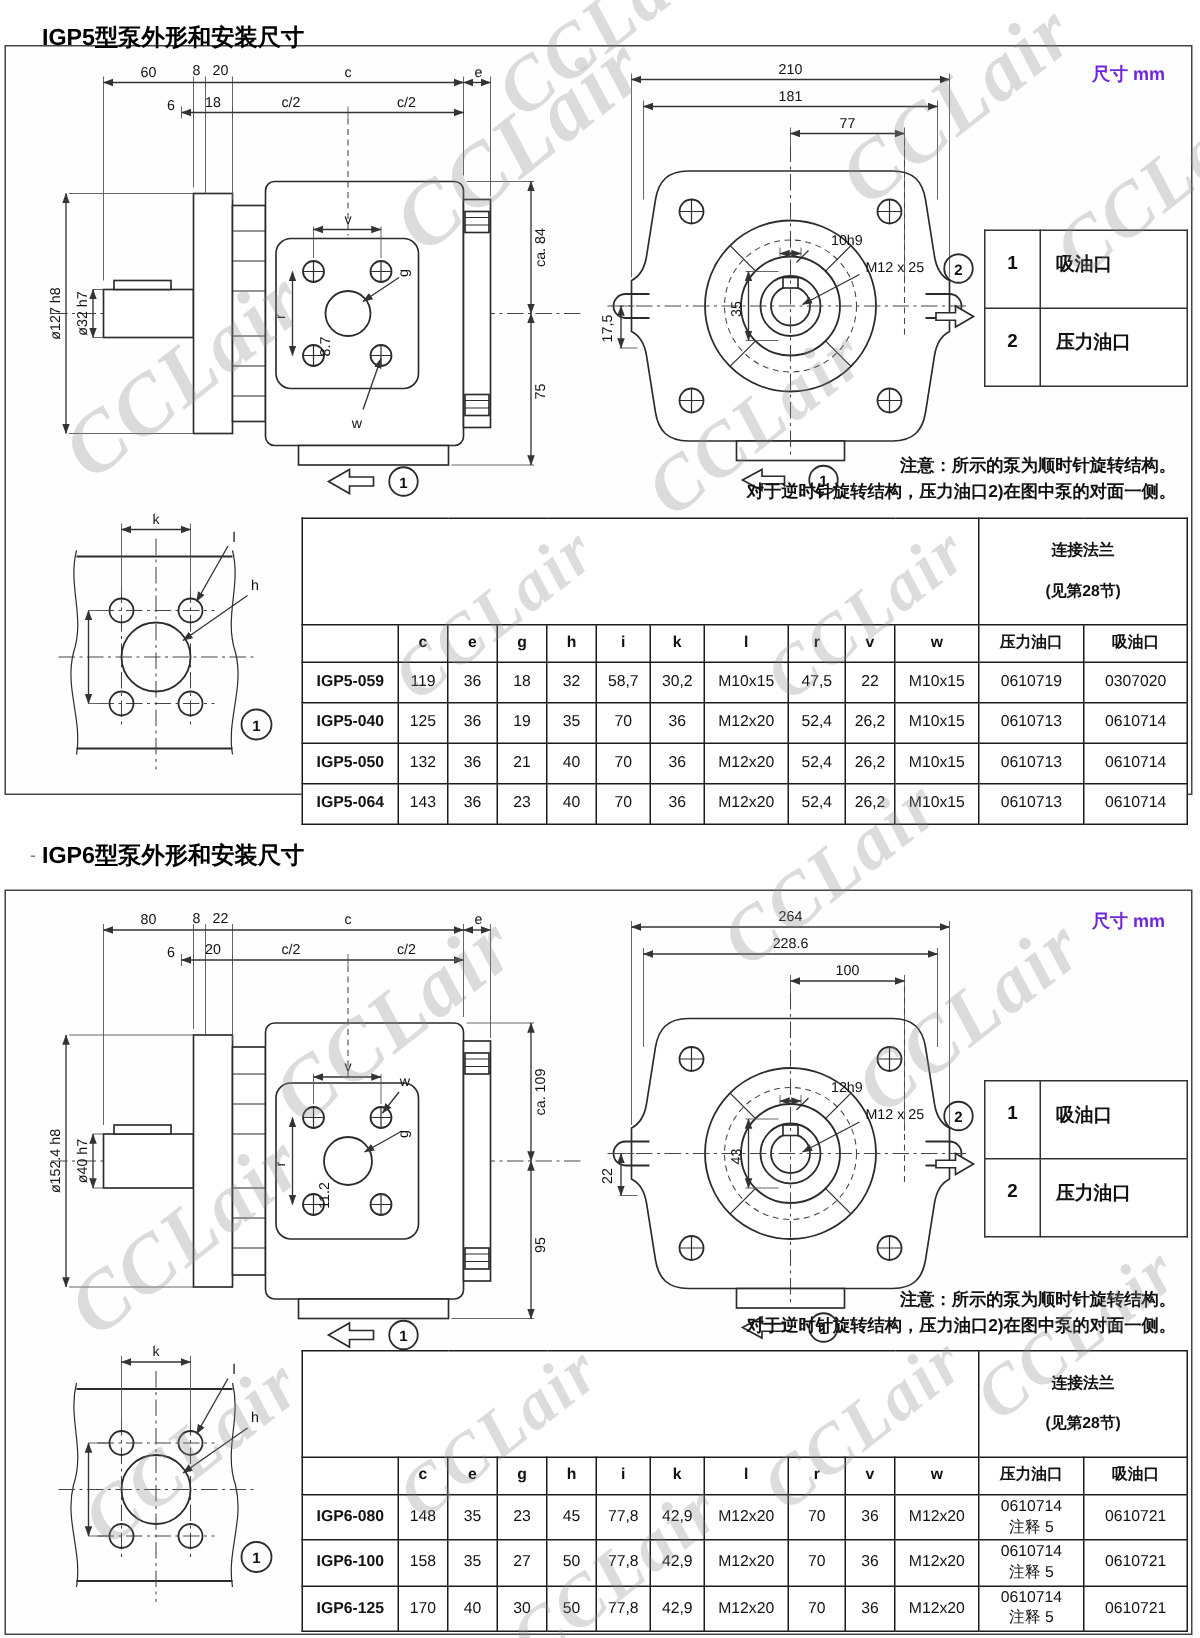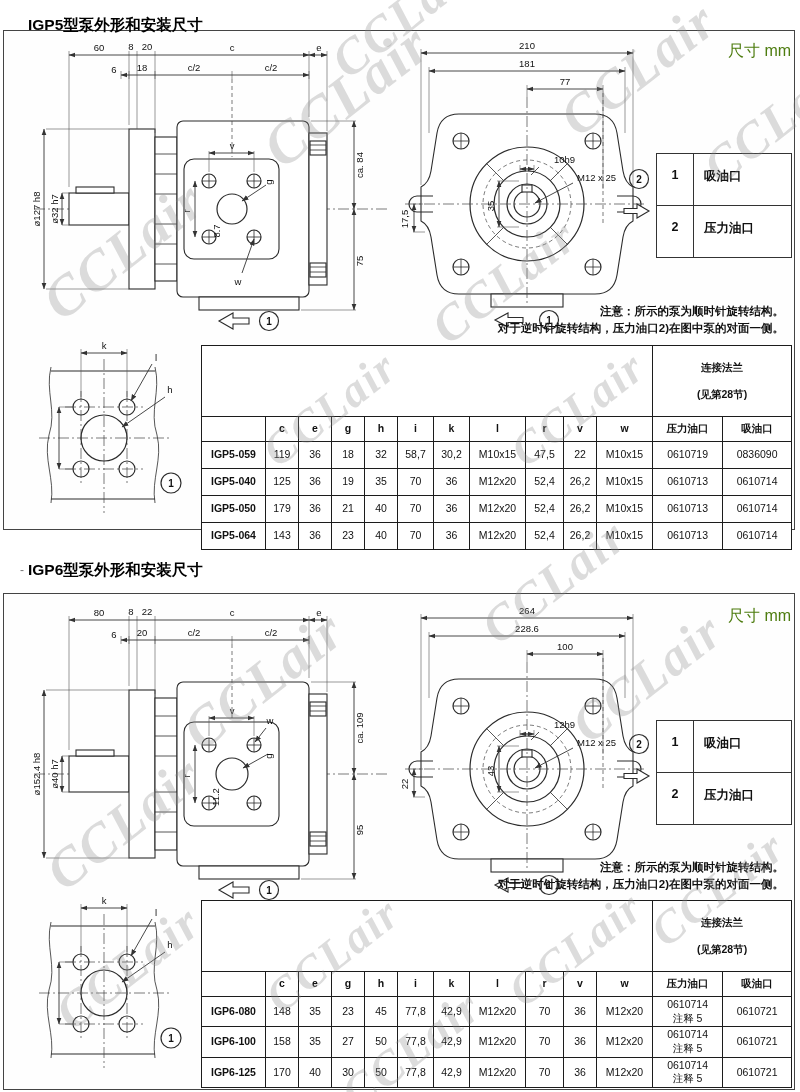--- a/index.html
+++ b/index.html
@@ -5,21 +5,21 @@
   html,body{margin:0;padding:0;background:#e8e8e8;}
   .page{position:relative;width:800px;height:1092px;background:#ffffff;overflow:hidden;
         font-family:"Liberation Sans",sans-serif;color:#111;}
   .wm{position:absolute;transform:rotate(-38deg);font-family:"Liberation Serif",serif;
       font-style:italic;font-weight:bold;color:rgba(140,140,140,.30);letter-spacing:2px;
       pointer-events:none;z-index:6;white-space:nowrap;}
   .sec-title{position:absolute;font-size:15.5px;font-weight:bold;color:#000;z-index:3;}
   .bullet{position:absolute;font-size:12px;color:#777;z-index:3;}
   .frame{position:absolute;left:3px;width:790px;border:1.6px solid #444;background:#fefefe;z-index:1;}
   .frame > *{position:absolute;}
-  .unit{font-size:16px;font-weight:normal;color:#4d7c0f;}
+  .unit{font-size:12px;font-weight:bold;color:#6d28d9;}
   .notes{text-align:right;font-size:11.5px;font-weight:bold;line-height:1.5;color:#111;white-space:nowrap;}
 
   
   table.legend{border-collapse:collapse;background:#fff;}
   table.legend td{border:1.4px solid #333;font-size:12.5px;font-weight:bold;color:#111;}
   td.ln-num{width:34px;text-align:center;}
   td.ln-lab{width:86px;padding-left:10px;vertical-align:middle;}
   table.legend tr{height:52px;}
   table.legend td{vertical-align:top;padding-top:14px;}
   td.ln-num{padding-top:14px;text-align:center;}
@@ -302,40 +302,40 @@
             <td>36</td>
             <td>18</td>
             <td>32</td>
             <td>58,7</td>
             <td>30,2</td>
             <td>M10x15</td>
             <td>47,5</td>
             <td>22</td>
             <td>M10x15</td>
             <td>0610719</td>
-            <td>0836090</td>
+            <td>0307020</td>
           </tr>
           <tr>
             <td class="model">IGP5-040</td>
             <td>125</td>
             <td>36</td>
             <td>19</td>
             <td>35</td>
             <td>70</td>
             <td>36</td>
             <td>M12x20</td>
             <td>52,4</td>
             <td>26,2</td>
             <td>M10x15</td>
             <td>0610713</td>
             <td>0610714</td>
           </tr>
           <tr>
             <td class="model">IGP5-050</td>
-            <td>179</td>
+            <td>132</td>
             <td>36</td>
             <td>21</td>
             <td>40</td>
             <td>70</td>
             <td>36</td>
             <td>M12x20</td>
             <td>52,4</td>
             <td>26,2</td>
             <td>M10x15</td>
             <td>0610713</td>

